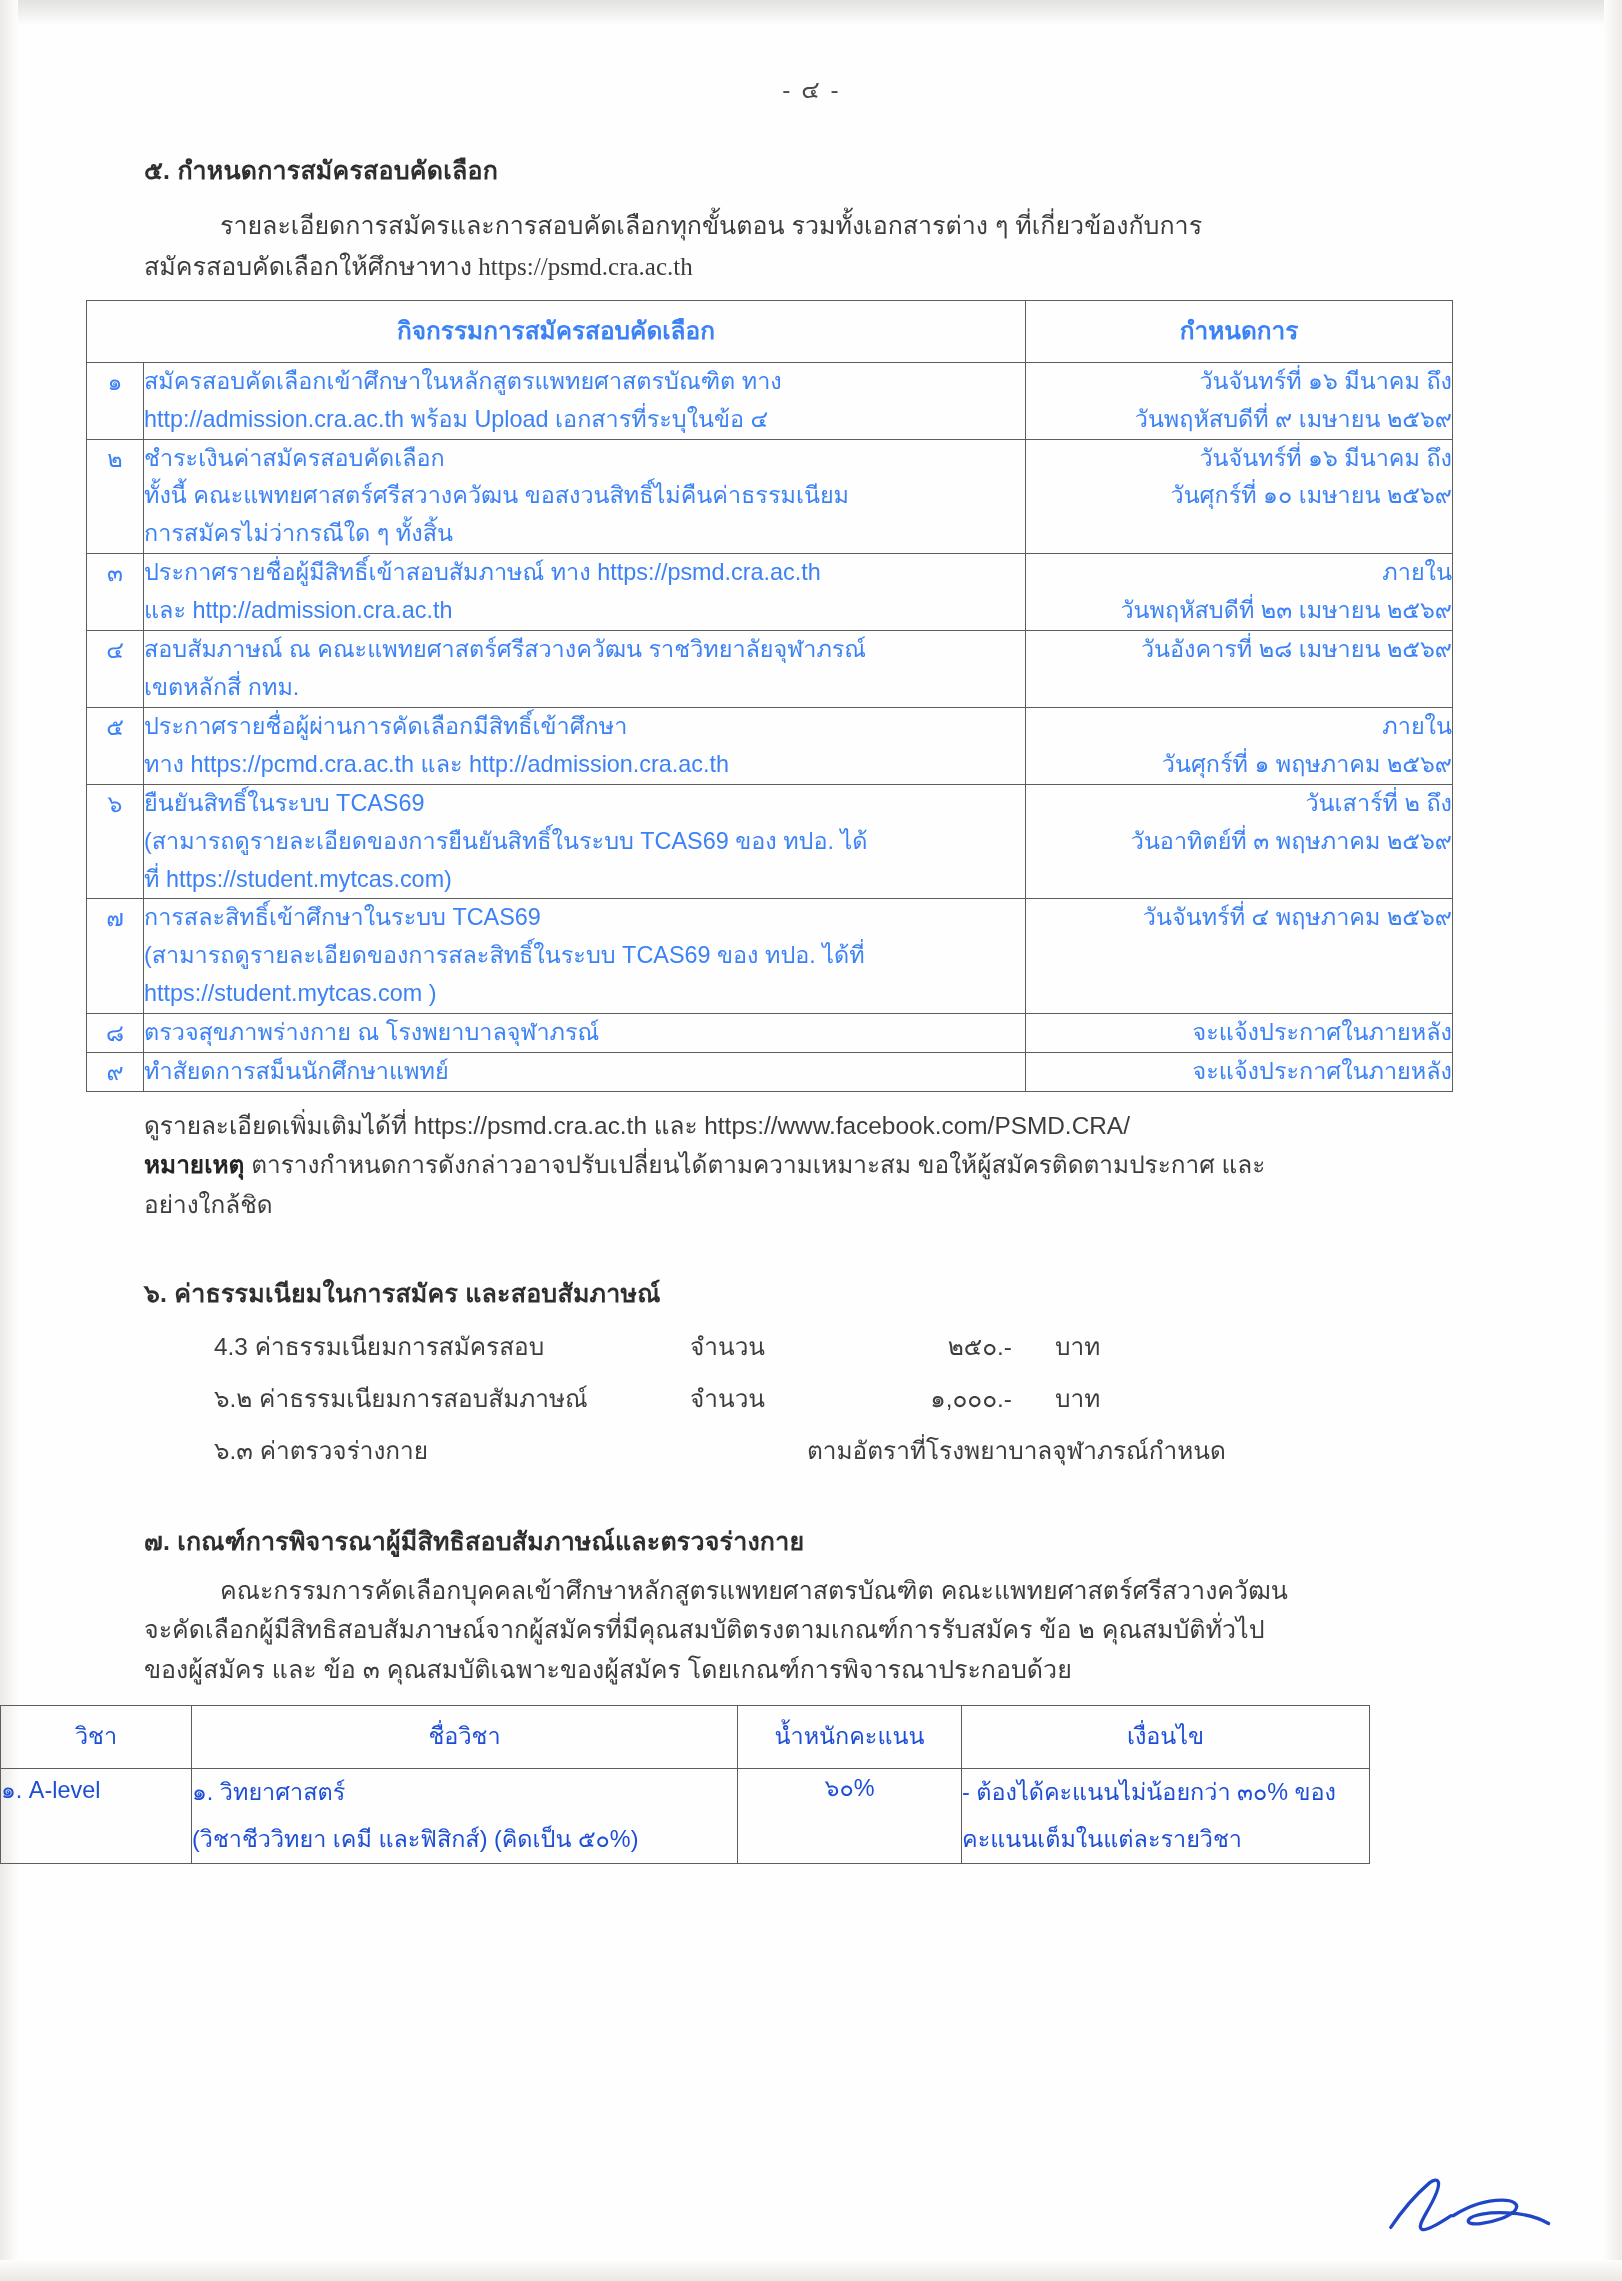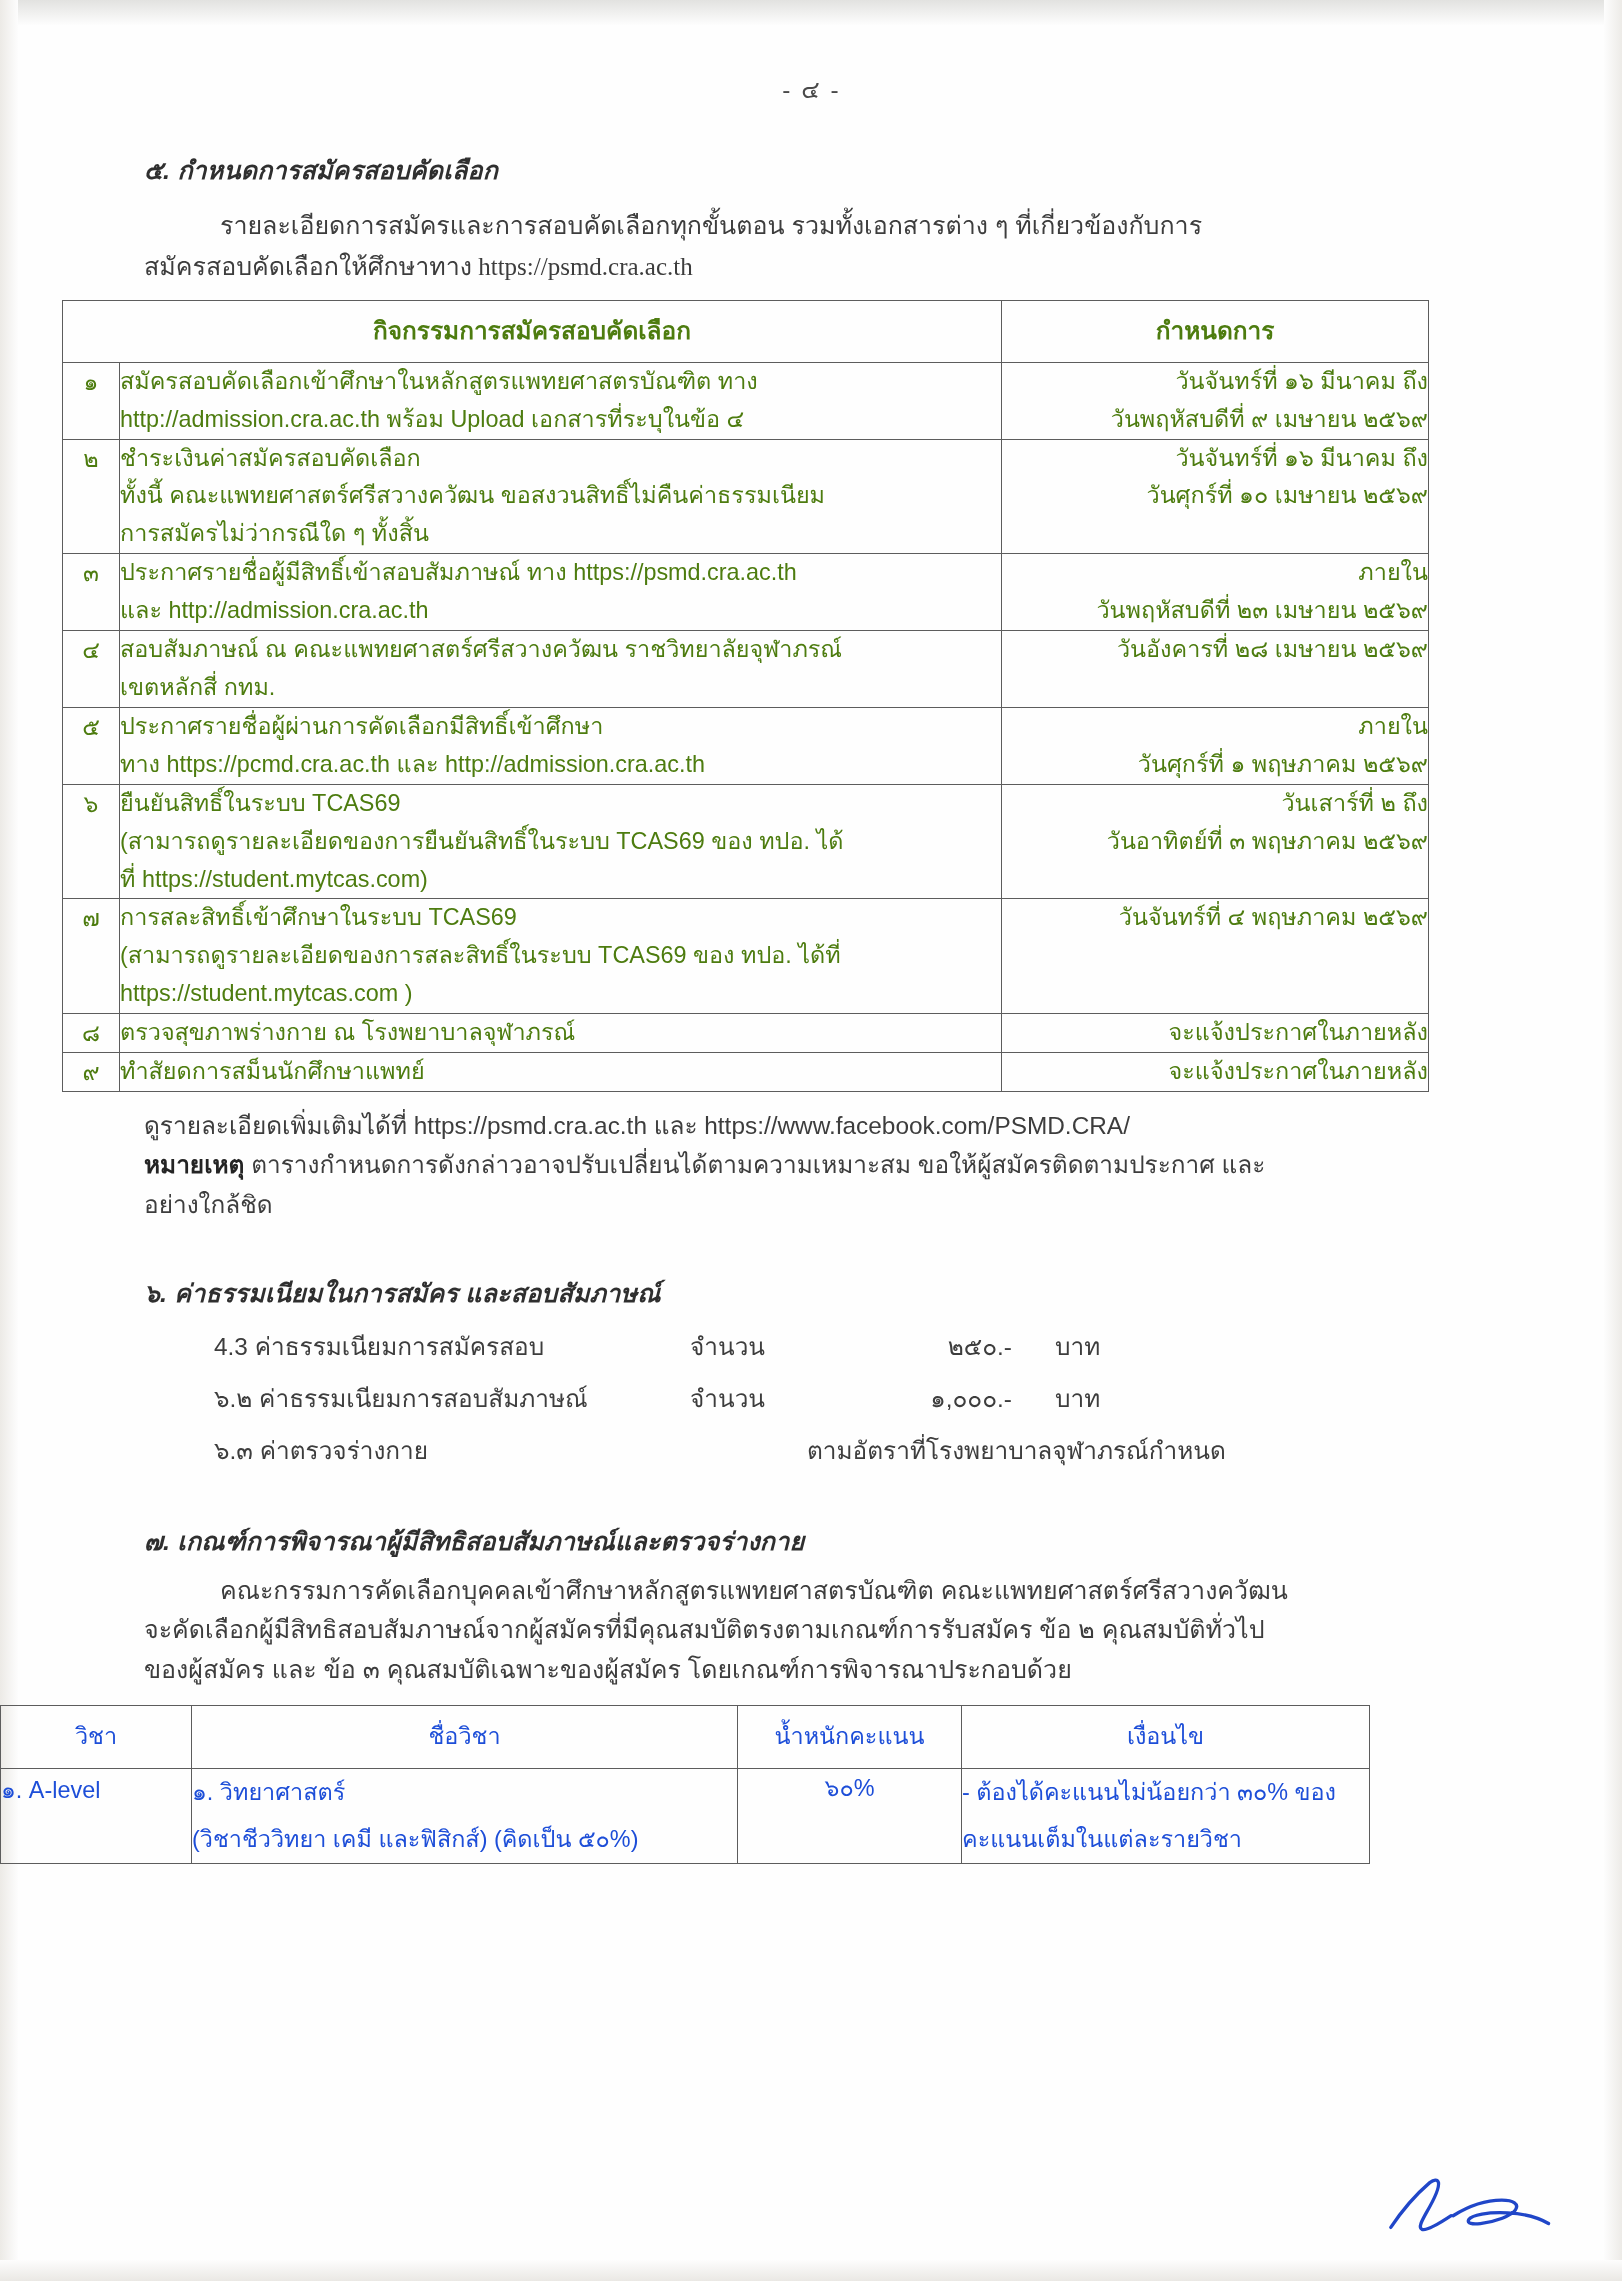--- a/index.html
+++ b/index.html
@@ -54,44 +54,43 @@
     margin-top: 70px;
     letter-spacing: 2px;
   }
 
   .section-heading {
     font-size: 25px;
     font-weight: bold;
     color: #2f2f2f;
     margin: 0;
     letter-spacing: 0.2px;
-    font-style: italic;
   }
 
   .body-line {
     font-size: 25px;
     line-height: 1.58;
     color: #3d3d3d;
   }
 
   .indent-1 { text-indent: 76px; }
 
   .block {
     margin-left: 144px;
     margin-right: 117px;
   }
 
   
   table.sched {
     border-collapse: collapse;
     table-layout: fixed;
     width: 1365px;
-    margin-left: 62px;
+    margin-left: 86px;
     font-size: 23.4px;
-    color: #4d7c0f;
+    color: #3b82f6;
   }
   table.sched td, table.sched th {
     border: 1.5px solid #5d5d5d;
     padding: 0;
     vertical-align: top;
   }
   table.sched th {
     font-weight: bold;
     font-size: 24.4px;
     text-align: center;

